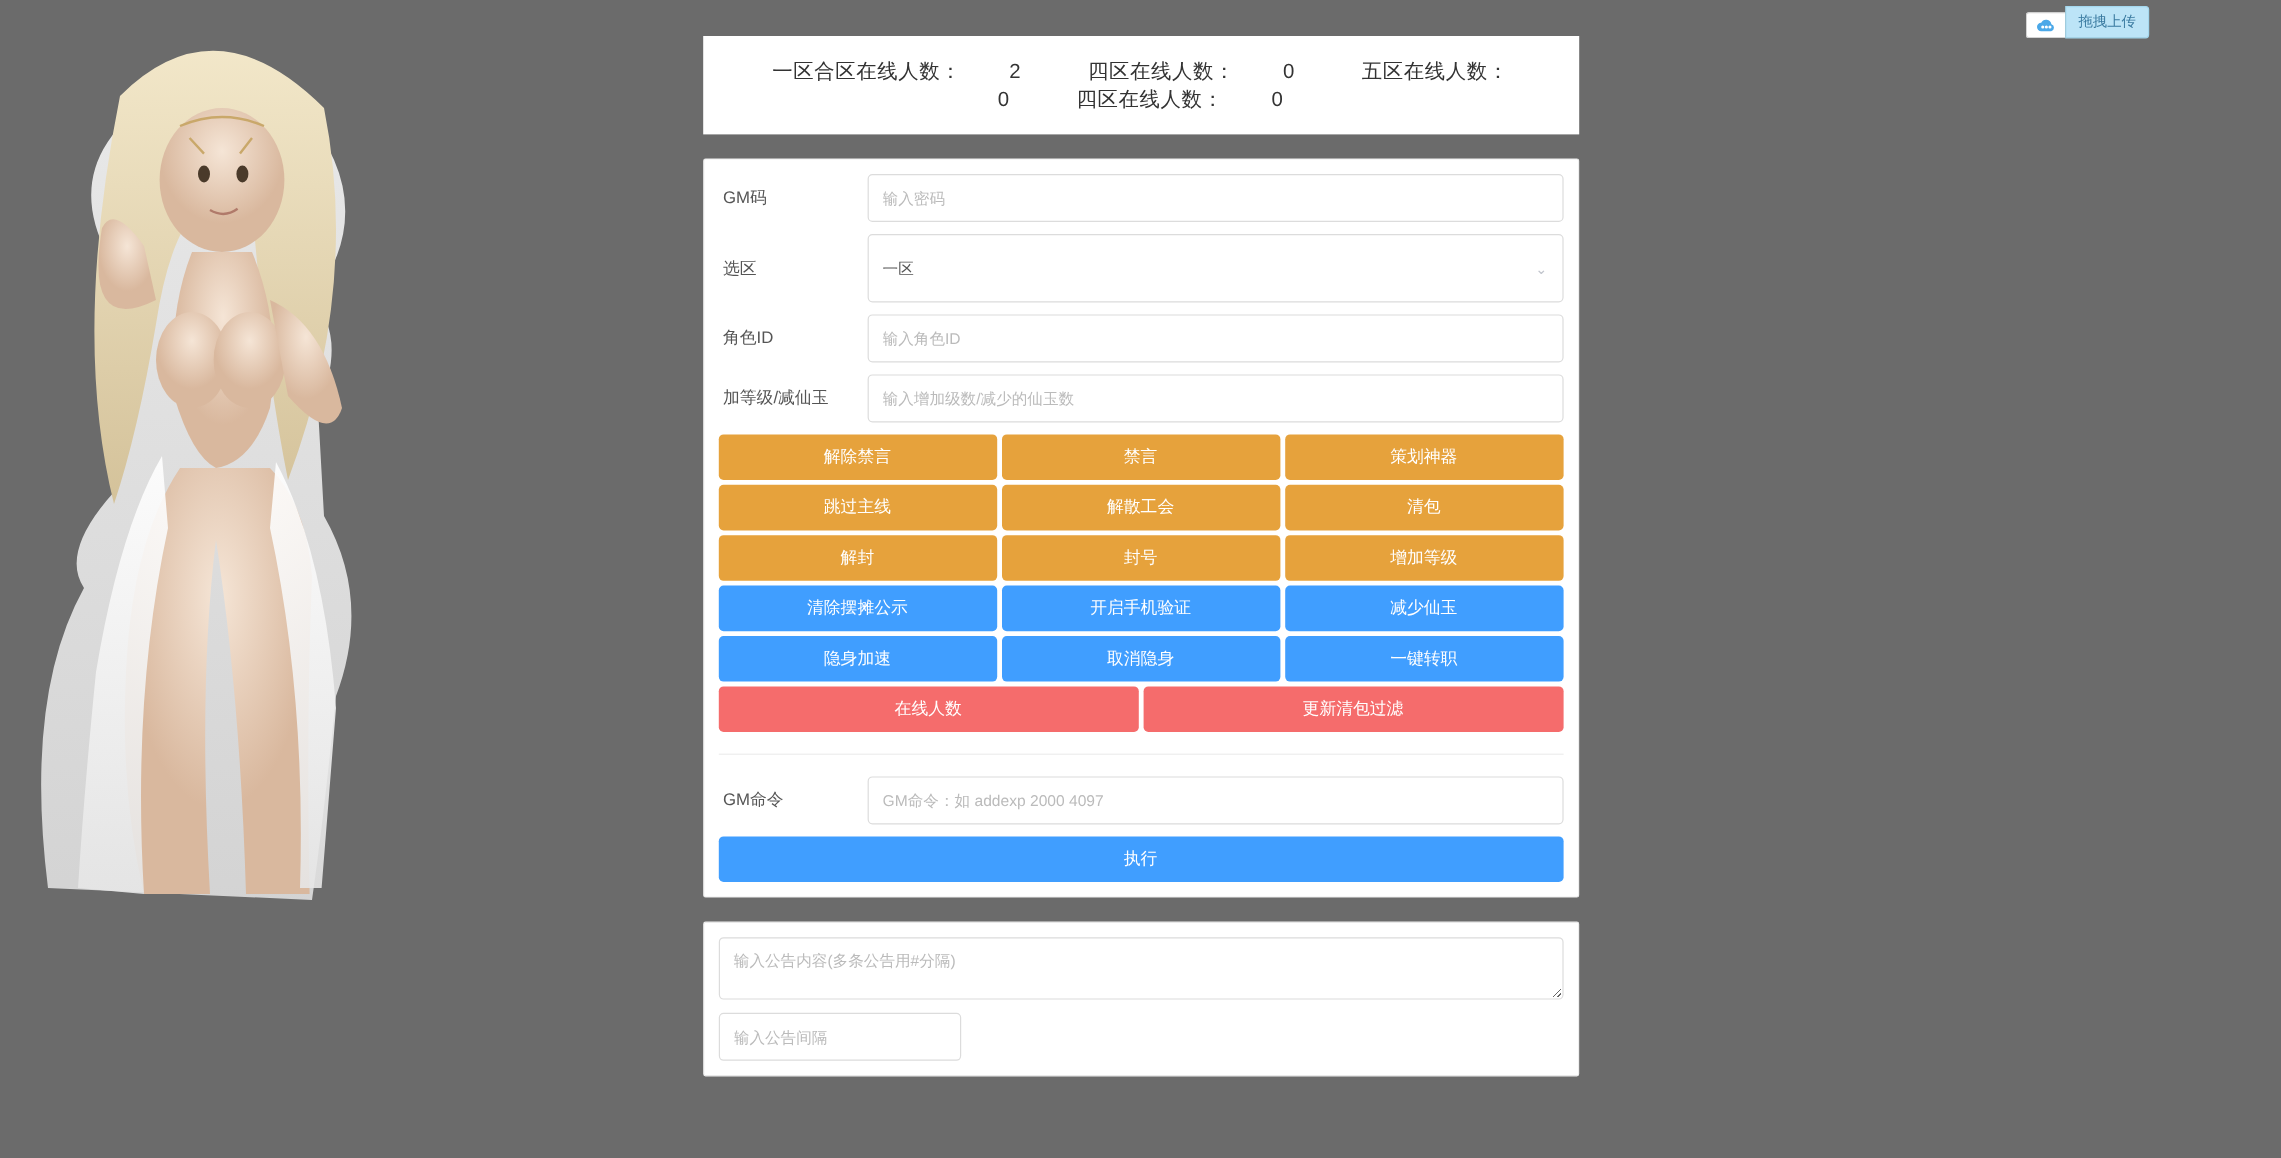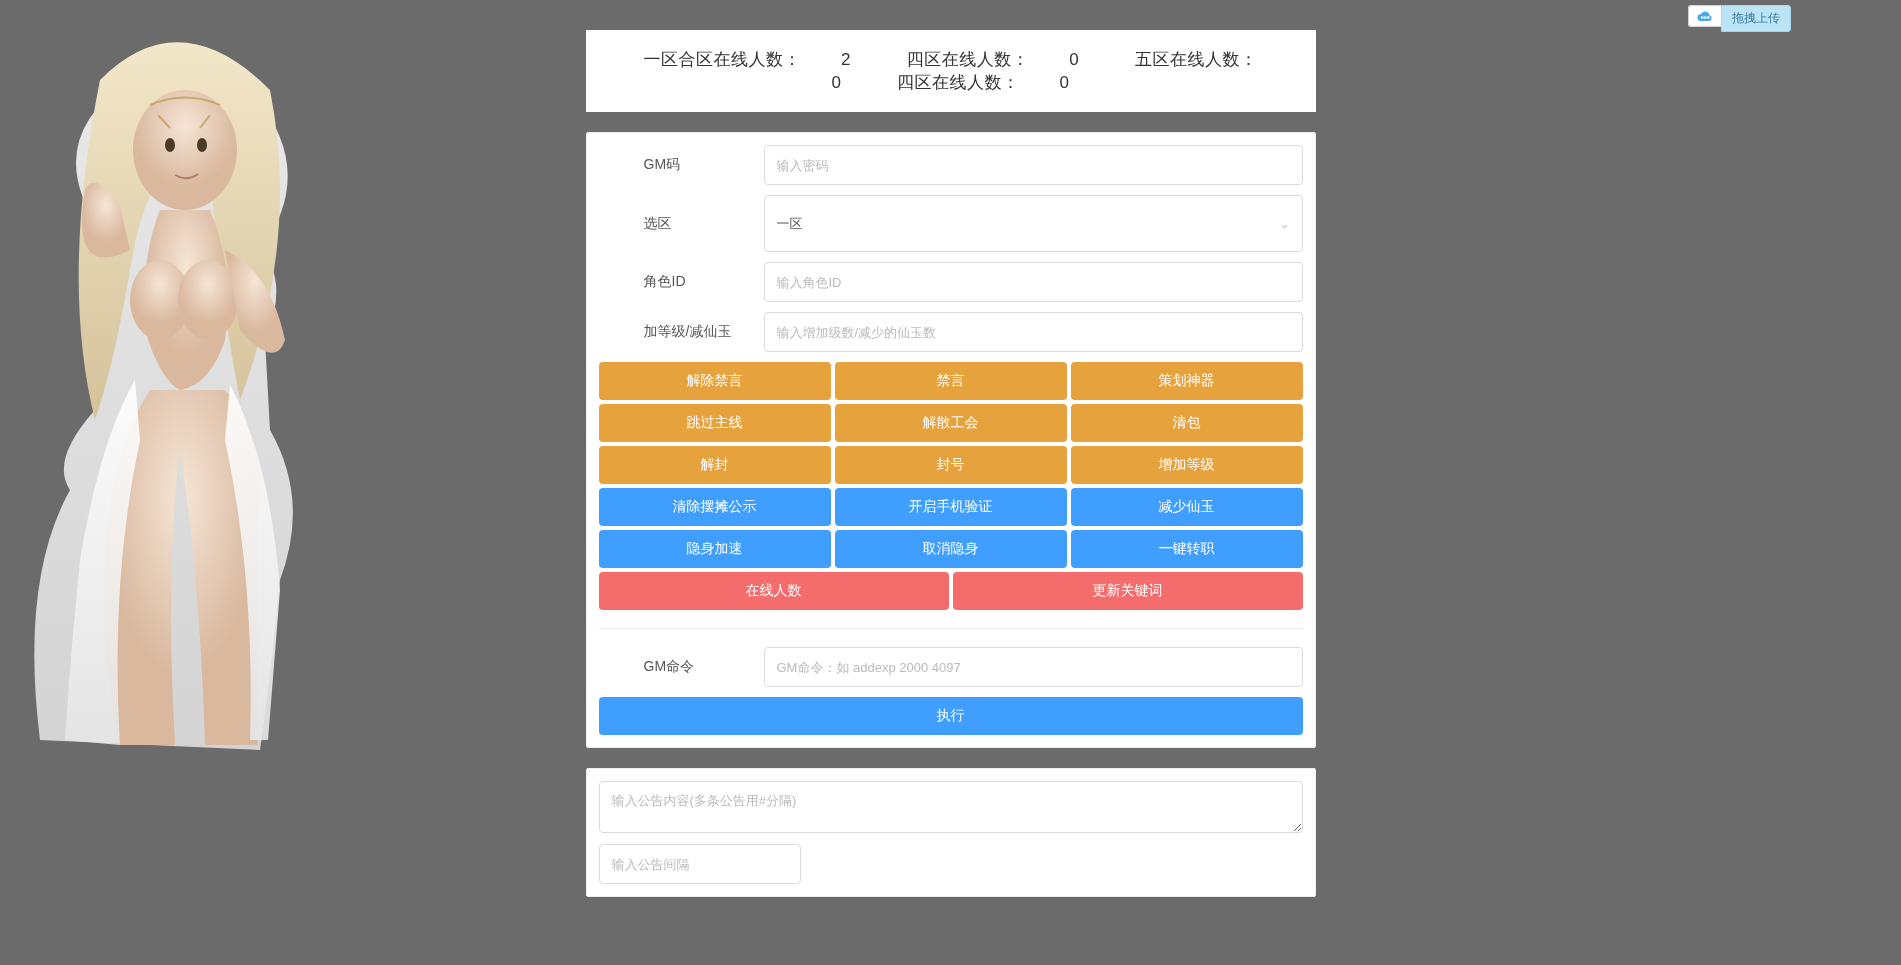--- a/index.html
+++ b/index.html
@@ -1,25 +1,25 @@
 <!DOCTYPE html>
 <html><head>
   <meta charset="utf-8">
   <style>
     * { margin: 0; padding: 0; box-sizing: border-box; }
     body { font-family: -apple-system, BlinkMacSystemFont, "Segoe UI", "PingFang SC", "Microsoft YaHei", sans-serif; background: #6b6b6b; min-height: 100vh; position: relative; font-size: 14px; }
     .char-art { position: absolute; left: 10px; top: 20px; width: 340px; height: 740px; pointer-events: none; }
-    .upload-widget { position: absolute; top: 5px; right: 110px; display: flex; align-items: flex-start; gap: 0; }
+    .upload-widget { position: absolute; top: 5px; right: 110px; display: flex; align-items: flex-end; gap: 0; }
     .upload-icon { background: #fff; border: 1px solid #d0d0d0; border-right: none; border-radius: 3px 0 0 3px; padding: 3px 8px; display: flex; align-items: center; justify-content: center; }
     .upload-btn { background: #bce4f7; border: 1px solid #a4d7ed; color: #3a7aa0; font-size: 12px; padding: 4px 10px; border-radius: 0 3px 3px 0; cursor: pointer; }
     .container { width: 730px; margin: 0 auto; padding-top: 30px; }
     .stats-bar { background: #fff; padding: 18px 20px; text-align: center; font-size: 17px; color: #333; margin-bottom: 20px; letter-spacing: 0.5px; }
     .stats-bar span { margin: 0 20px; }
     .panel { background: #fff; border-radius: 2px; padding: 12px; margin-bottom: 20px; border: 1px solid #eee; }
-    .form-row { display: flex; align-items: center; margin-bottom: 10px; margin-left: 41px; }
+    .form-row { display: flex; align-items: center; margin-bottom: 10px; }
     .form-label { width: 124px; color: #555; font-size: 14px; padding-left: 4px; }
     .form-control { flex: 1; height: 40px; border: 1px solid #dcdcdc; border-radius: 4px; padding: 0 12px; font-size: 13px; color: #3b82f6; outline: none; }
     .form-control::placeholder { color: #bbb; }
     .select-wrap { flex: 1; position: relative; }
     .select-display { height: 57px; border: 1px solid #dcdcdc; border-radius: 4px; padding: 0 12px; font-size: 13px; color: #555; display: flex; align-items: center; justify-content: space-between; cursor: pointer; background: #fff; }
     .chevron { color: #c0c4cc; font-size: 12px; }
     .btn-grid { display: flex; gap: 4px; margin-bottom: 4px; }
     .btn { flex: 1; height: 38px; border: none; border-radius: 4px; color: #fff; font-size: 14px; cursor: pointer; display: flex; align-items: center; justify-content: center; }
     .btn-orange { background: #e6a23c; }
     .btn-blue { background: #409eff; }
@@ -128,21 +128,21 @@
       <button class="btn btn-blue">开启手机验证</button>
       <button class="btn btn-blue">减少仙玉</button>
     </div>
     <div class="btn-grid">
       <button class="btn btn-blue">隐身加速</button>
       <button class="btn btn-blue">取消隐身</button>
       <button class="btn btn-blue">一键转职</button>
     </div>
     <div class="btn-grid">
       <button class="btn btn-red">在线人数</button>
-      <button class="btn btn-red">更新关键词</button>
+      <button class="btn btn-red">更新清包过滤</button>
     </div>
 
     <div class="divider"></div>
 
     <div class="form-row">
       <div class="form-label">GM命令</div>
       <input type="text" class="form-control" placeholder="GM命令：如 addexp 2000 4097" style="">
     </div>
     <button class="btn btn-blue btn-full">执行</button>
   </div>

